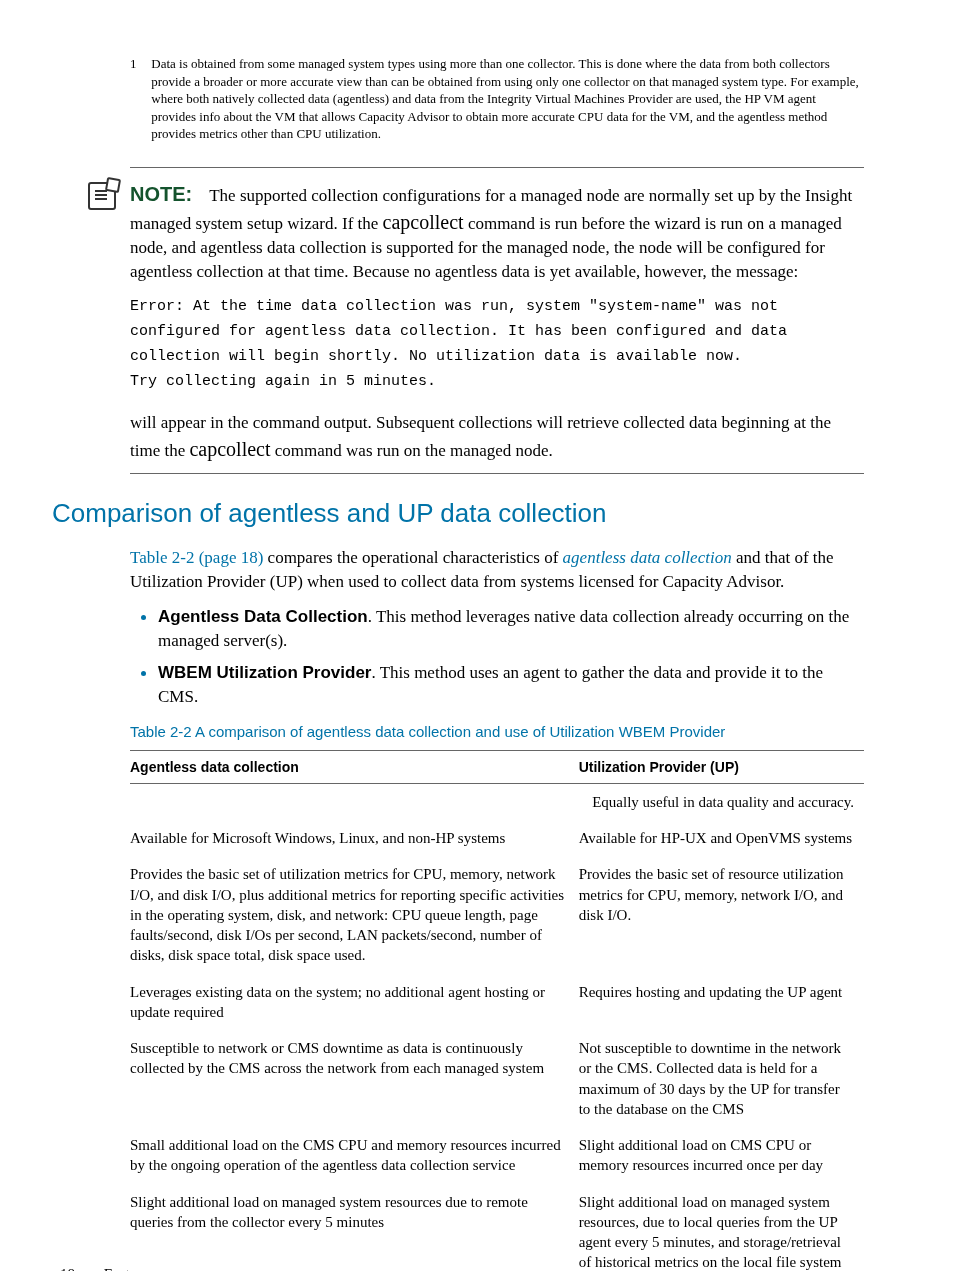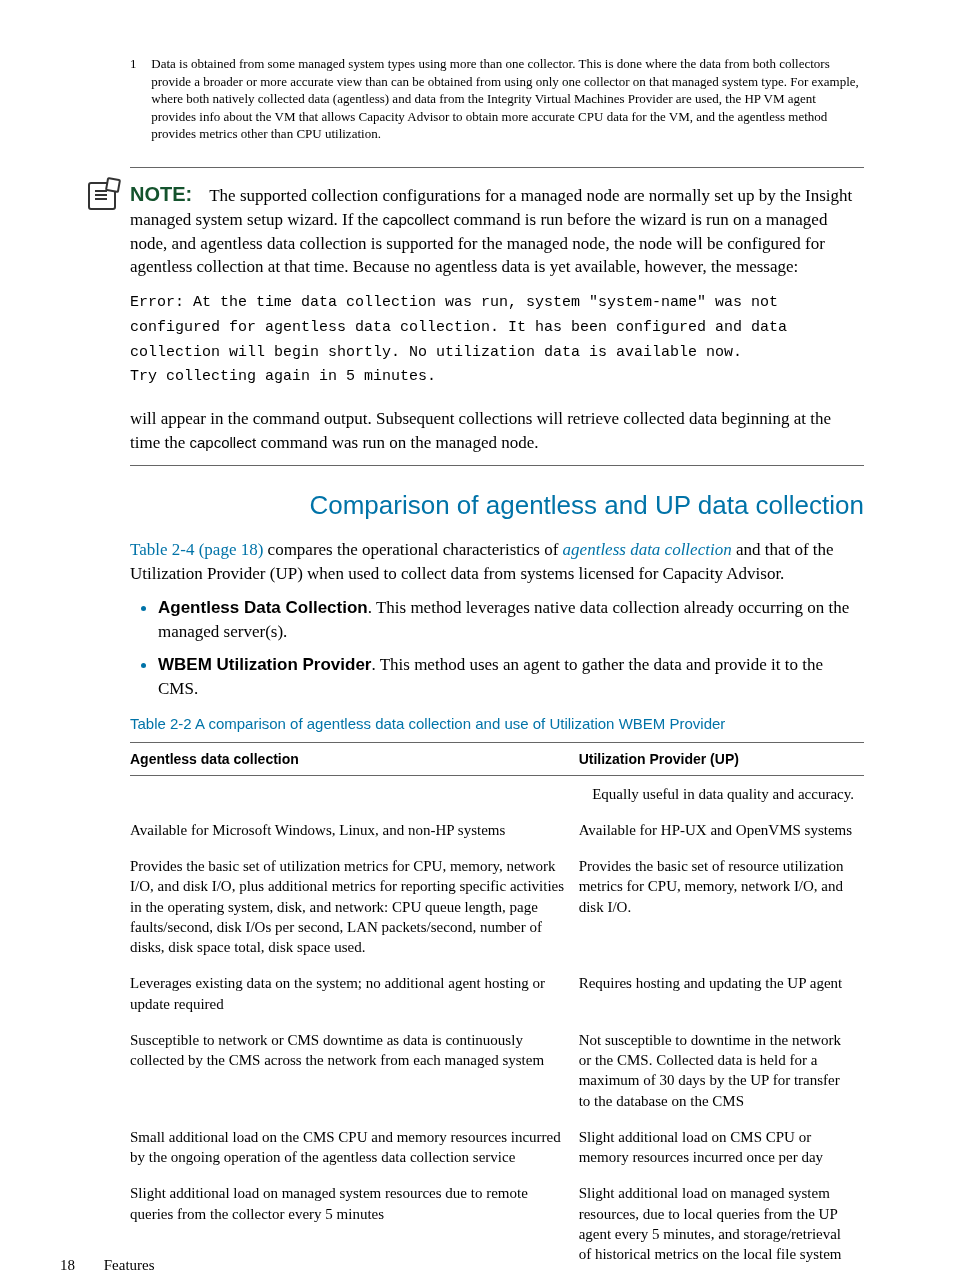--- a/index.html
+++ b/index.html
@@ -77,43 +77,42 @@
     font-family: Arial, Helvetica, sans-serif;
     font-weight: bold;
     font-size: 20px;
     margin-top: 6px;
   }
   .body-text {
     font-size: 17px;
     line-height: 1.4;
   }
   .mono {
-    font-family: Liberation Sans, sans-serif;
-    font-size: 15px;
+    font-family: Liberation Serif, serif;
+    font-size: 20px;
   }
   .code-block {
     font-family: "Courier New", Courier, monospace;
     font-size: 15px;
     white-space: pre-wrap;
     line-height: 1.65;
     margin: 10px 0 10px 78px;
   }
   .para {
     margin-left: 78px;
     font-size: 17px;
     line-height: 1.4;
     margin-bottom: 10px;
   }
   .h2 {
     color: #0073a8;
     font-family: "Segoe UI", Arial, sans-serif;
     font-weight: 300;
     font-size: 26px;
     margin: 24px 0 10px 0;
-    text-align: right;
   }
   .link {
     color: #0073a8;
   }
   .italic-link {
     color: #0073a8;
     font-style: italic;
   }
   ul.bullets {
     margin: 10px 0 14px 78px;
@@ -201,21 +200,21 @@
 
   <p class="para">
     <span>will appear in the command output. Subsequent collections will retrieve collected data beginning at the time the </span><span class="mono">capcollect</span><span> command was run on the managed node.</span>
   </p>
 
   <hr class="hr">
 
   <h2 class="h2">Comparison of agentless and UP data collection</h2>
 
   <p class="para">
-    <span class="link">Table 2-4 (page 18)</span><span> compares the operational characteristics of </span><span class="italic-link">agentless data collection</span><span> and that of the Utilization Provider (UP) when used to collect data from systems licensed for Capacity Advisor.</span>
+    <span class="link">Table 2-2 (page 18)</span><span> compares the operational characteristics of </span><span class="italic-link">agentless data collection</span><span> and that of the Utilization Provider (UP) when used to collect data from systems licensed for Capacity Advisor.</span>
   </p>
 
   <ul class="bullets">
     <li>
       <span class="strong-sans">Agentless Data Collection</span><span>. This method leverages native data collection already occurring on the managed server(s).</span>
     </li>
     <li>
       <span class="strong-sans">WBEM Utilization Provider</span><span>. This method uses an agent to gather the data and provide it to the CMS.</span>
     </li>
   </ul>

